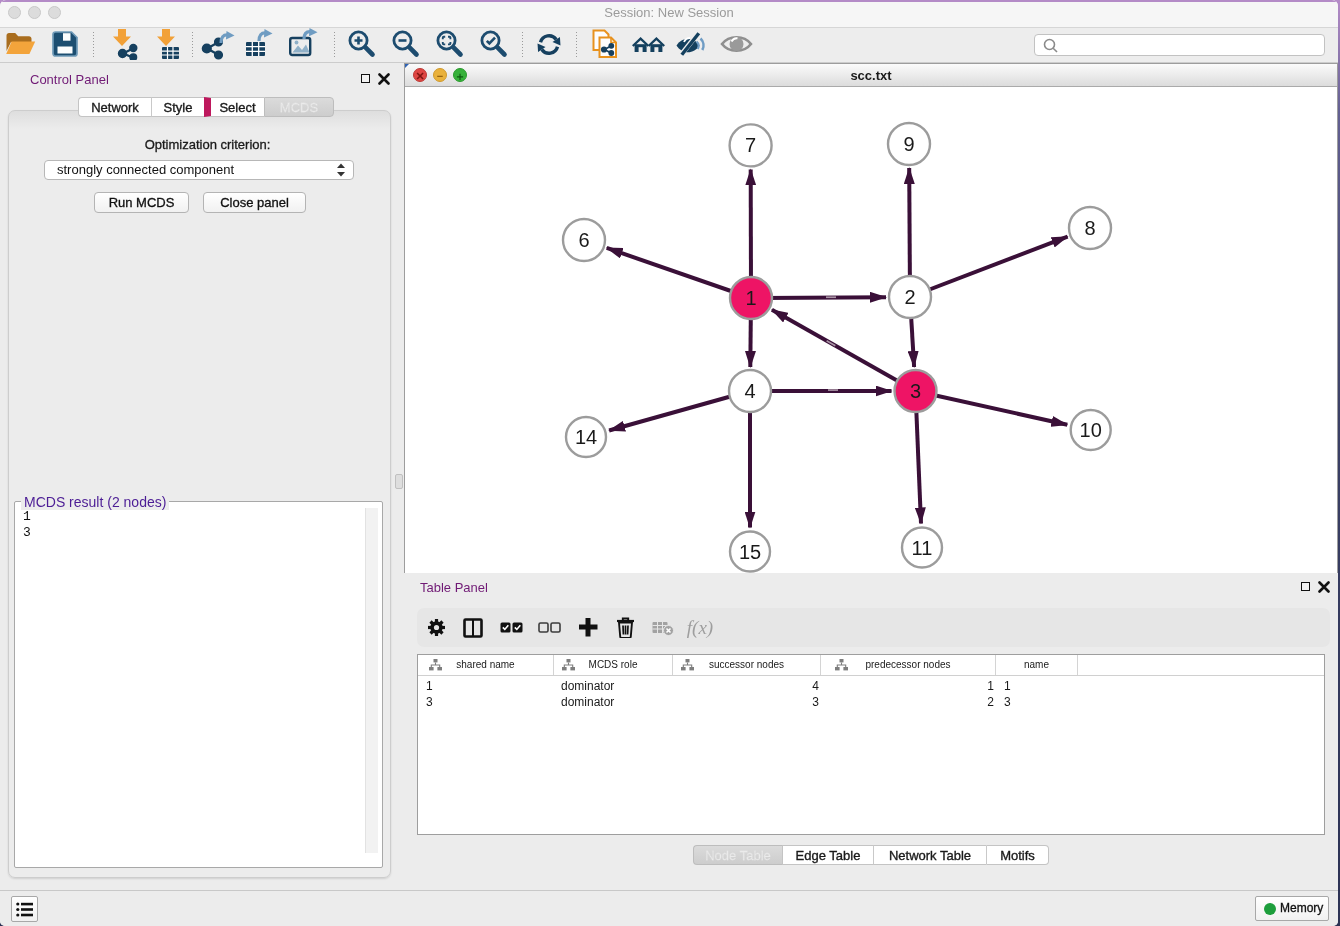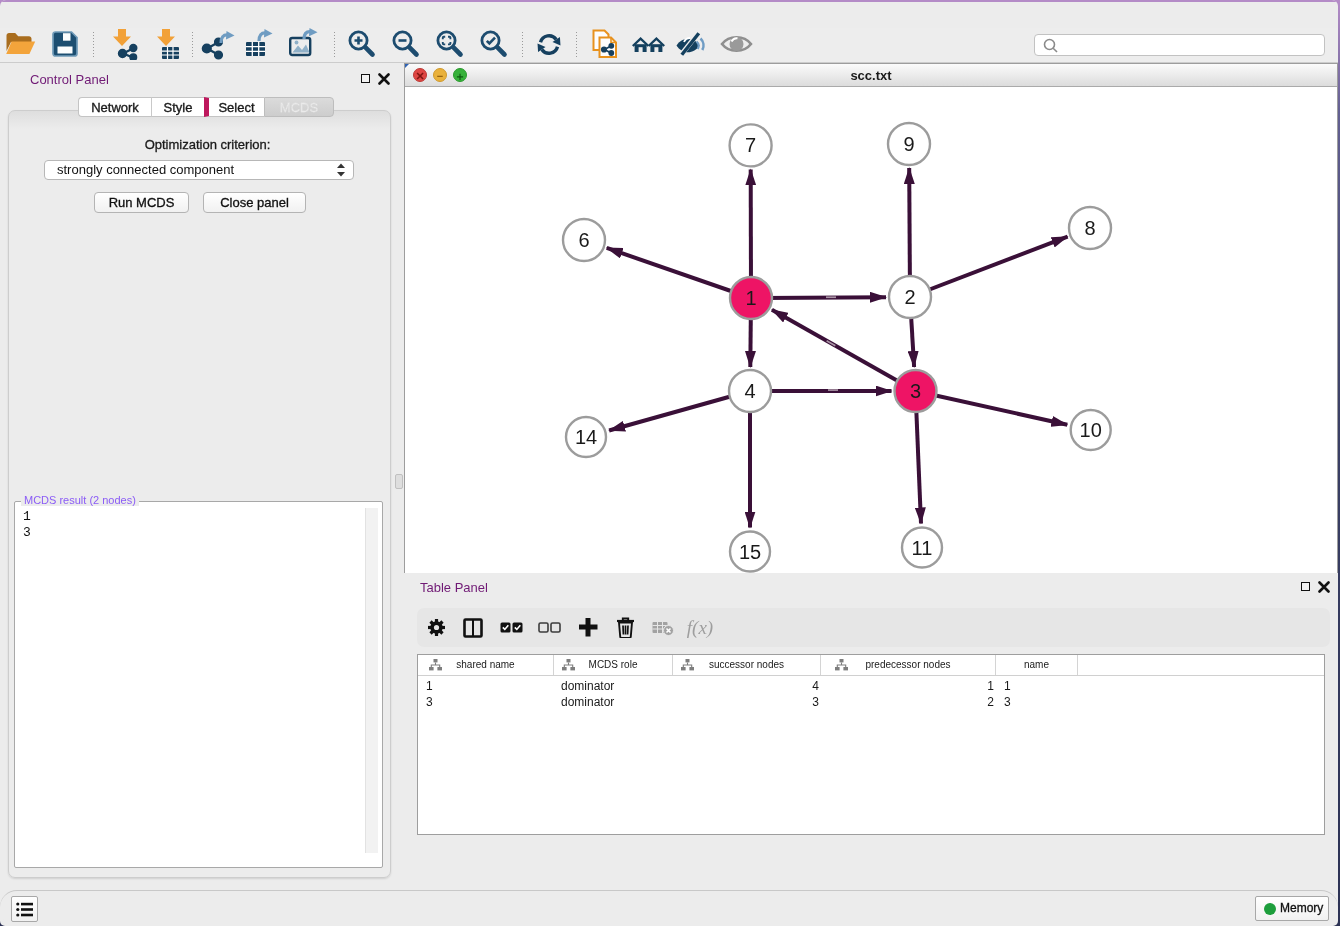--- a/index.html
+++ b/index.html
@@ -55,27 +55,33 @@
   background:#e6e6e6; border-radius:7px; }
 .tico { position:absolute; top:0; width:38px; height:39px;
   display:flex; align-items:center; justify-content:center; }
 .dtable { position:absolute; left:13px; top:81px; width:908px; height:181px;
   background:#fff; border:1px solid #9e9e9e; }
 .th { position:absolute; top:0; height:20px; border-right:1px solid #d4d4d4;
   font-size:10px; color:#1a1a1a; text-align:center; line-height:20px; }
 .cell { position:absolute; font-size:12px; color:#1a1a1a; height:16px; line-height:16px; }
 
 .status { position:absolute; left:0; top:890px; width:100%; height:36px;
-  background:#ececec; border-top:1px solid #c8c8c8;border-radius:17px; }
+  background:#ececec; border-top:1px solid #c8c8c8; }
 </style>
 </head>
 <body>
 <div class="desktop">
  <div class="window">
   <div class="topline"></div>
+  <div class="titlebar">
+    <span class="tl" style="left:8px"></span>
+    <span class="tl" style="left:28px"></span>
+    <span class="tl" style="left:48px"></span>
+    <div class="title">Session: New Session</div>
+  </div>
   <div class="toolbar" id="toolbar">
     <span class="ico" style="left:4px">
           <svg width="32" height="26" viewBox="0 0 32 26">
       <path d="M1.5 20 V4.5 C1.5 3.1 2.6 2 4 2 h6.2 l3 3.2 H24 c1.4 0 2.5 1.1 2.5 2.5 V11 H6z" fill="#a96d1e"></path>
       <path d="M1.2 23 L6.6 10.5 h23.6 L24.4 23z" fill="#f3a43b"></path>
           </svg>
         </span>
     <span class="ico" style="left:48px">
           <svg width="28" height="28" viewBox="0 0 28 28">
       <path d="M2 4.5 C2 3 3 2 4.5 2 H20.5 l5.5 5.5 V23.5 C26 25 25 26 23.5 26 H4.5 C3 26 2 25 2 23.5z" fill="#1c4e71" stroke="#6f9ab8" stroke-width="1.7"></path>
@@ -229,34 +235,34 @@
   <div class="ctrl" id="ctrl">
     <div class="paneltitle" style="position:absolute;left:30px;top:9px">Control Panel</div>
     <span class="floatbtn" style="left:361px;top:11px"></span>
     <svg style="position:absolute;left:378px;top:10px" width="12" height="12" viewBox="0 0 12 12">
       <path d="M1.5 1.5 L10.5 10.5 M10.5 1.5 L1.5 10.5" stroke="#111" stroke-width="2.6" stroke-linecap="round"></path>
         </svg>
     <div class="bigpanel"></div>
     <div class="tabs" style="left:78px; top:34px;">
       <div class="tab" style="width:73px; border-left:1px solid #c4c4c4; border-radius:4px 0 0 4px">Network</div>
       <div class="tab" style="width:53px; border-left:1px solid #c9c9c9">Style</div>
-      <div class="tab" style="width:60px; border-left:5px solid #be185d">Select</div>
+      <div class="tab" style="width:60px; border-left:7px solid #be185d">Select</div>
       <div class="tab sel" style="width:70px; border:1px solid #bdbdbd; border-radius:0 4px 4px 0">MCDS</div>
     </div>
     <div style="position:absolute;left:16px;top:74px;width:383px;text-align:center;font-size:13px;color:#1a1a1a;-webkit-text-stroke:0.3px">Optimization criterion:</div>
     <div style="position:absolute;left:44px;top:97px;width:310px;height:20px;background:#fff;border:1px solid #b7b7b7;border-radius:4px;font-size:13px;line-height:18px;color:#111;padding-left:12px">strongly connected component
       <svg width="10" height="14" viewBox="0 0 10 14" style="position:absolute;right:7px;top:2px">
         <path d="M1 5 L5 0.5 L9 5z" fill="#333"></path>
             <path d="M1 9 L5 13.5 L9 9z" fill="#333"></path>
           </svg>
     </div>
     <div class="btn" style="left:94px;top:129px;width:95px;height:21px;line-height:19px">Run MCDS</div>
     <div class="btn" style="left:203px;top:129px;width:103px;height:21px;line-height:19px">Close panel</div>
     <div style="position:absolute;left:14px;top:438px;width:369px;height:367px;border:1px solid #a8a8a8;border-radius:2px;background:#fff">
-      <span style="position:absolute;left:6px;top:-8px;background:#ececec;padding:0 3px;font-size:11px;color:#8b5cf6">MCDS result (2 nodes)</span>
+      <span style="position:absolute;left:6px;top:-8px;background:#ececec;padding:0 3px;font-size:14px;color:#4c1d95">MCDS result (2 nodes)</span>
       <div style="position:absolute;right:4px;top:6px;bottom:14px;width:13px;background:#f2f2f2;border-left:1px solid #e2e2e2"></div>
       <div style="position:absolute;left:8px;top:7px;font-family:'Liberation Mono',monospace;font-size:13px;line-height:16px;color:#111">1<br>3</div>
     </div>
   </div>
   <div style="position:absolute;left:395px;top:474px;width:8px;height:15px;background:#dedede;border:1px solid #c0c0c0;border-radius:2px"></div>
   <div class="netframe" id="netframe">
     <div style="position:absolute;left:0;top:0;width:4px;height:4px;background:#2f63b4;clip-path:polygon(0 0,100% 0,0 100%);z-index:5"></div>
     <div class="nettitle">
       <span class="mac" style="left:8px;background:#df4643;border:1px solid #bb3a36;color:#801511">✕</span>
       <span class="mac" style="left:28px;background:#e9b13b;border:1px solid #cf9a2d;color:#93610d">−</span>
@@ -433,20 +439,26 @@
       <div class="cell" style="left:143px;top:23px">dominator</div>
       <div class="cell" style="left:255px;top:23px;width:146px;text-align:right">4</div>
       <div class="cell" style="left:403px;top:23px;width:173px;text-align:right">1</div>
       <div class="cell" style="left:586px;top:23px">1</div>
       <div class="cell" style="left:8px;top:39px">3</div>
       <div class="cell" style="left:143px;top:39px">dominator</div>
       <div class="cell" style="left:255px;top:39px;width:146px;text-align:right">3</div>
       <div class="cell" style="left:403px;top:39px;width:173px;text-align:right">2</div>
       <div class="cell" style="left:586px;top:39px">3</div>
     </div>
+    <div class="tabs" style="left:289px;top:272px;">
+      <div class="tab sel" style="width:89px;border:1px solid #bdbdbd;border-right:none;border-radius:4px 0 0 4px">Node Table</div>
+      <div class="tab" style="width:91px;border-left:1px solid #c4c4c4">Edge Table</div>
+      <div class="tab" style="width:113px;border-left:1px solid #c9c9c9">Network Table</div>
+      <div class="tab" style="width:63px;border-left:1px solid #c9c9c9;border-right:1px solid #c4c4c4;border-radius:0 4px 4px 0">Motifs</div>
+    </div>
   </div>
   <div class="status" id="status">
     <div class="btn" style="left:11px;top:5px;width:27px;height:26px;border-radius:2px;border-color:#a8a8a8">
       <svg width="17" height="15" viewBox="0 0 17 15" style="margin-top:5px">
         <g fill="#111">
               <circle cx="1.8" cy="2" r="1.6"></circle>
               <circle cx="1.8" cy="7.5" r="1.6"></circle>
               <circle cx="1.8" cy="13" r="1.6"></circle>
         <rect x="5" y="0.8" width="12" height="2.6"></rect>
               <rect x="5" y="6.2" width="12" height="2.6"></rect>

